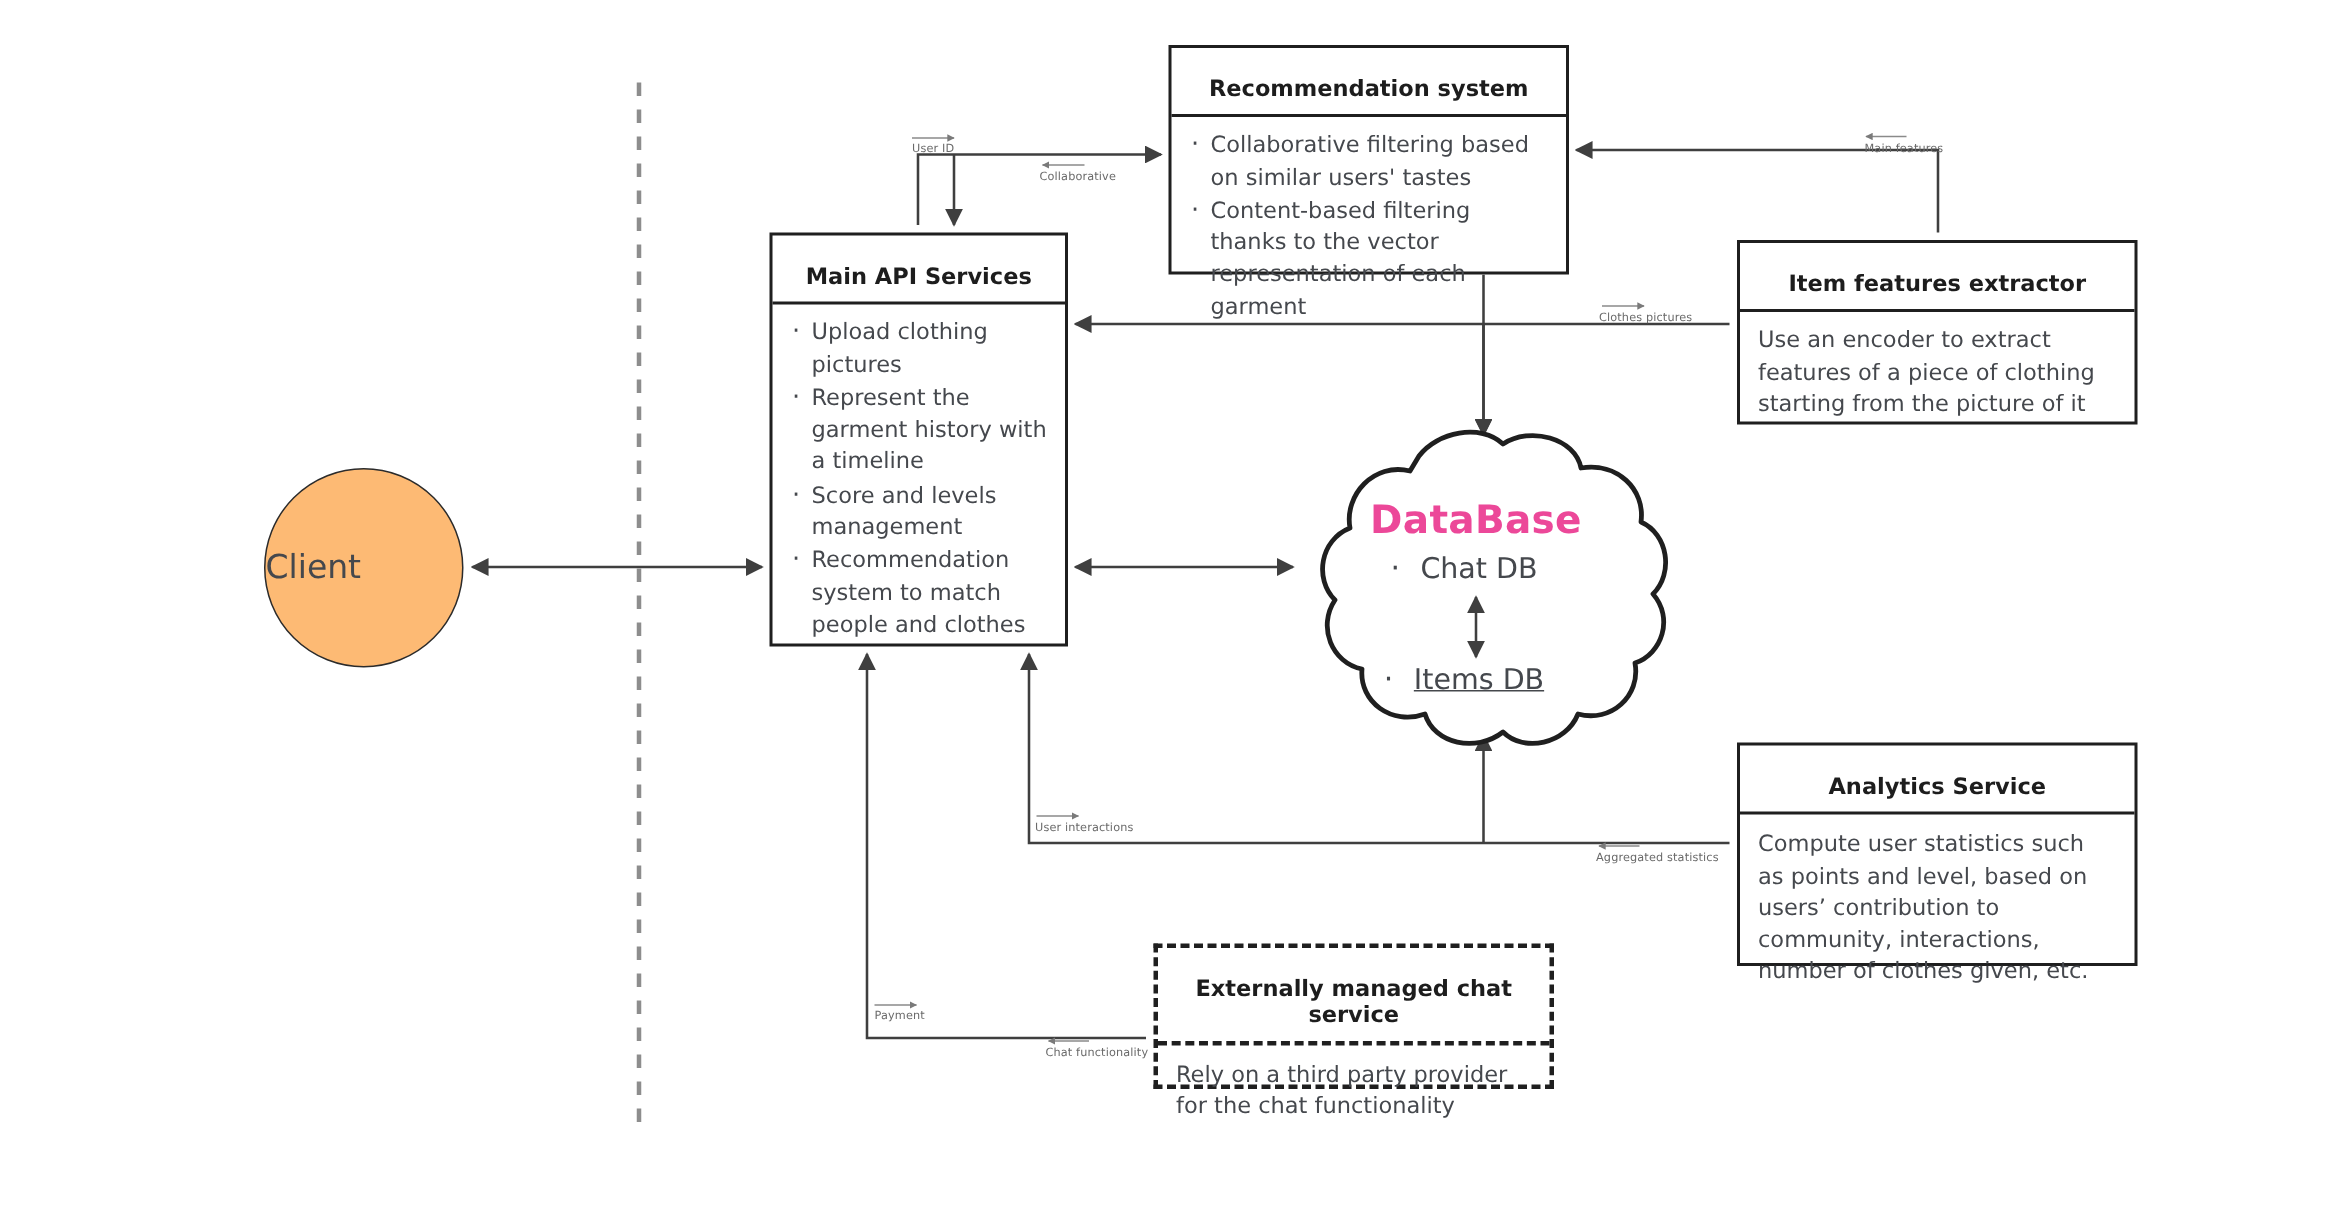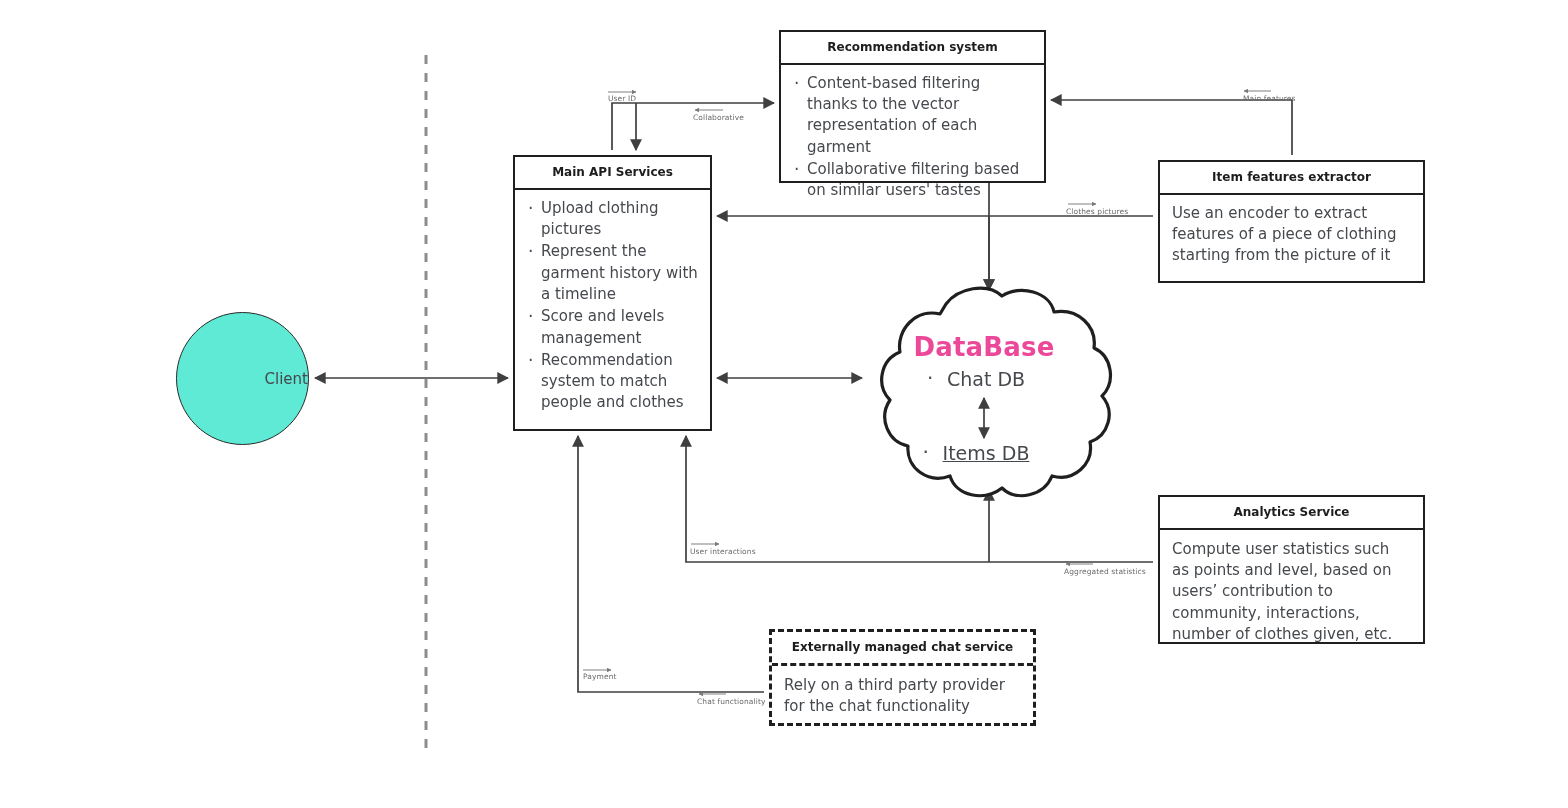--- a/index.html
+++ b/index.html
@@ -27,23 +27,23 @@
     position:absolute;
     box-sizing:border-box;
     background:#ffffff;
     border:2px solid #1f1f1f;
   }
   .node .title{
     box-sizing:border-box;
     width:100%;
     text-align:center;
     font-weight:bold;
-    font-size:12px;
+    font-size:15px;
     color:#1d1d1d;
-    padding:9px 4px 8px 4px;
+    padding:19px 4px 8px 4px;
     border-bottom:2px solid #1f1f1f;
     line-height:1.15;
   }
   .node .body{
     box-sizing:border-box;
     padding:8px 10px 8px 10px;
     font-size:15px;
     line-height:1.42;
     color:#45484d;
   }
@@ -79,25 +79,25 @@
   #analytics-service .body{padding:9px 12px;}
   #chat-service .body{padding:9px 12px;}
 
   
   #client{
     position:absolute;
     left:176px;top:312px;
     width:133px;height:133px;
     border:1.6px solid #2b2b2b;
     border-radius:50%;
-    background:#5eead4;
+    background:#fdba74;
     display:flex;
     align-items:center;
-    justify-content:flex-end;
-    font-size:15px;
+    justify-content:flex-start;
+    font-size:22px;
     color:#45484d;
     box-sizing:border-box;
   }
 
   
   #database{
     position:absolute;
     left:854px;top:286px;
     width:260px;height:220px;
   }
@@ -226,22 +226,22 @@
         <li>Score and levels management</li>
         <li>Recommendation system to match people and clothes</li>
       </ul>
     </div>
   </div>
 
   <div id="recommendation-system" class="node">
     <div class="title">Recommendation system</div>
     <div class="body">
       <ul>
+        <li>Collaborative filtering based on similar users' tastes</li>
         <li>Content-based filtering thanks to the vector representation of each garment</li>
-        <li>Collaborative filtering based on similar users' tastes</li>
       </ul>
     </div>
   </div>
 
   <div id="item-features-extractor" class="node">
     <div class="title">Item features extractor</div>
     <div class="body">
       <p class="plain"> Use an encoder to extract features of a piece of clothing starting from the picture of it</p>
     </div>
   </div>

